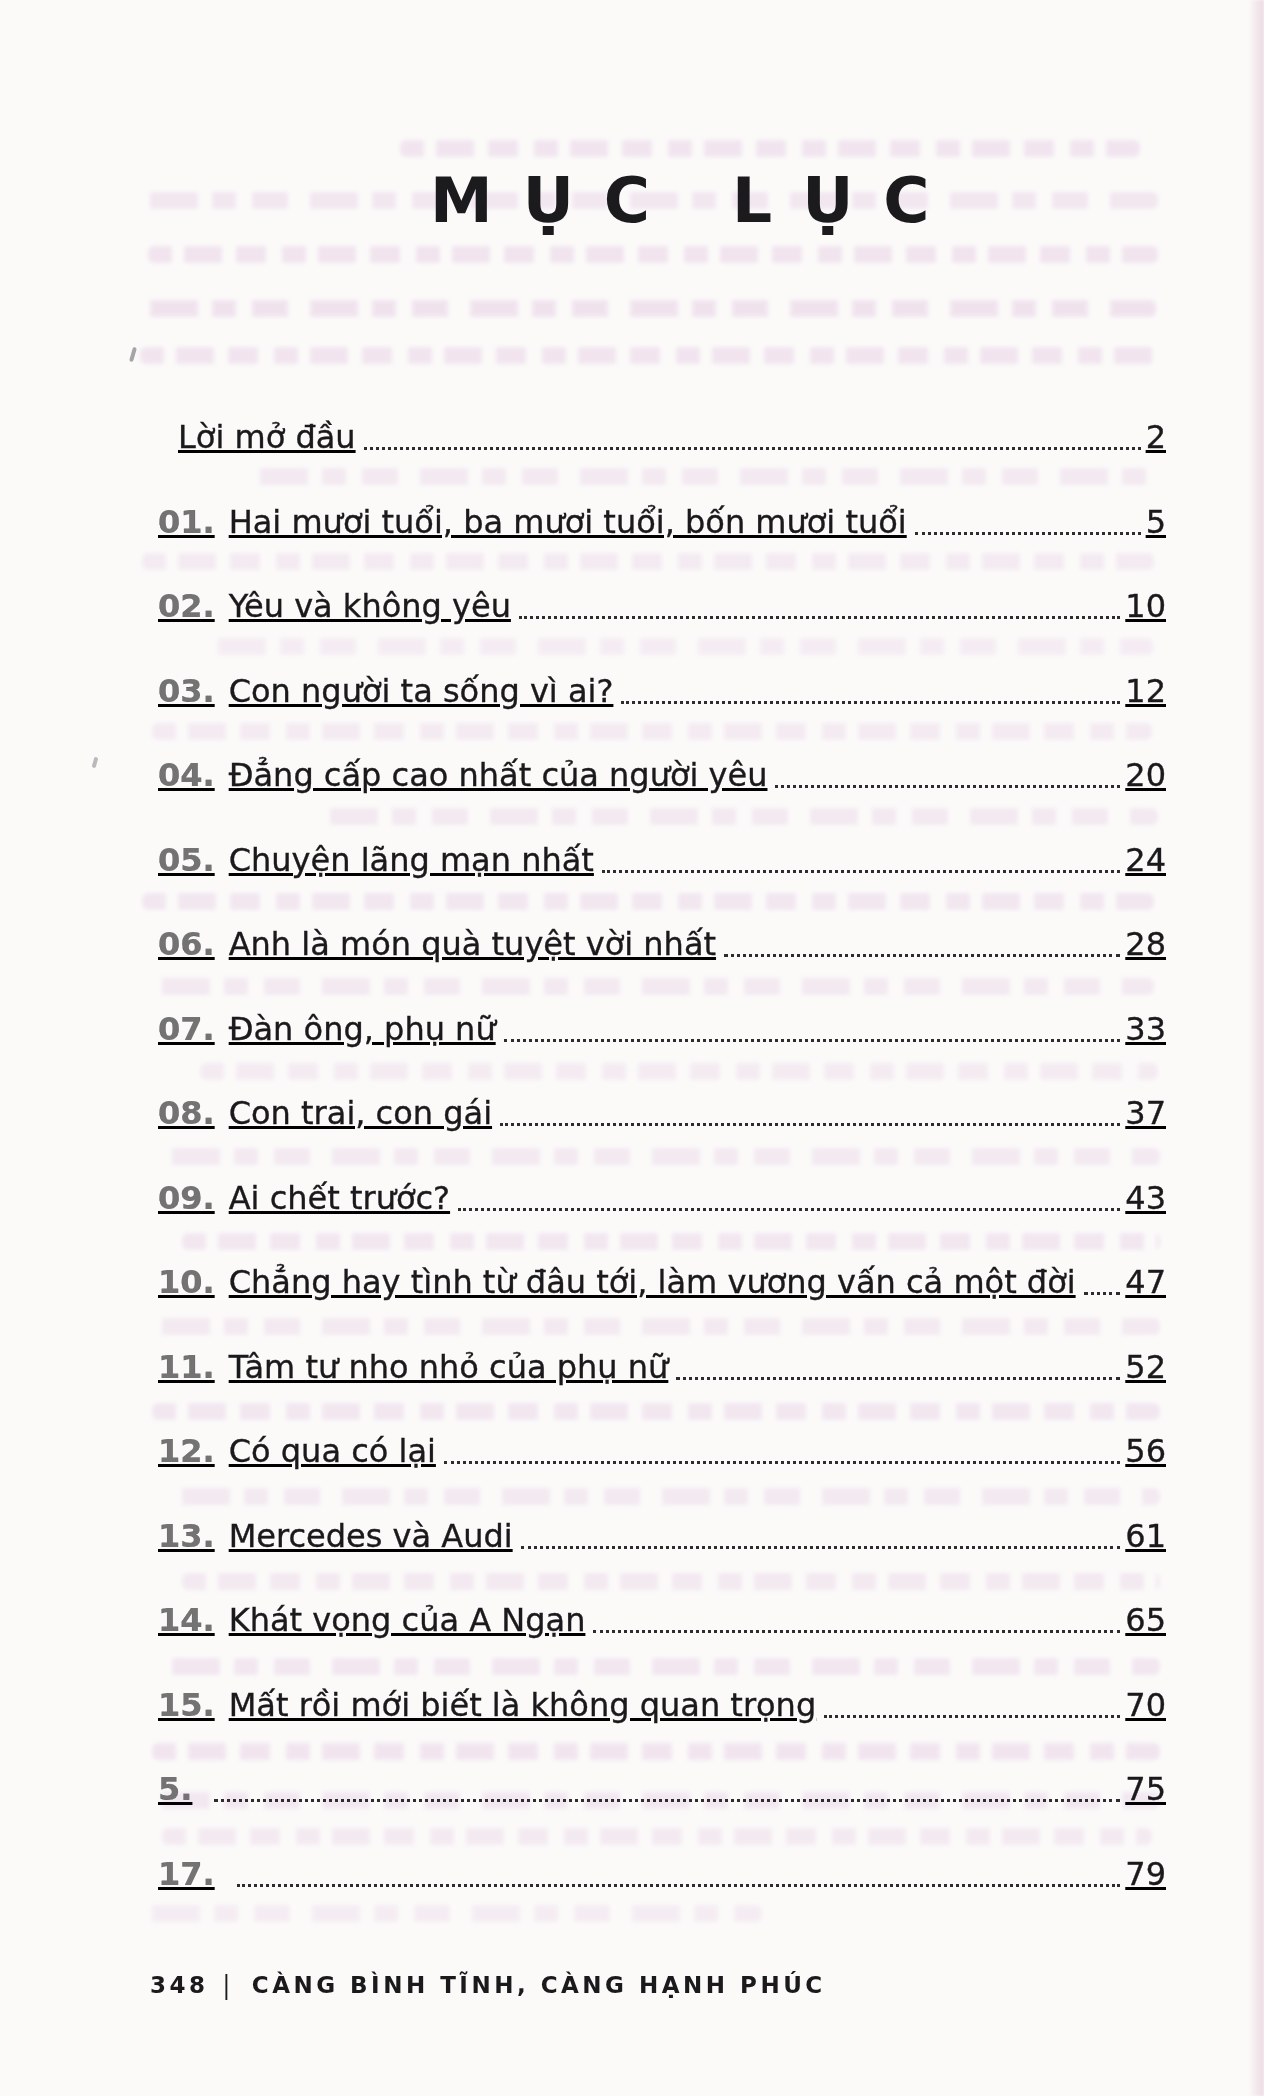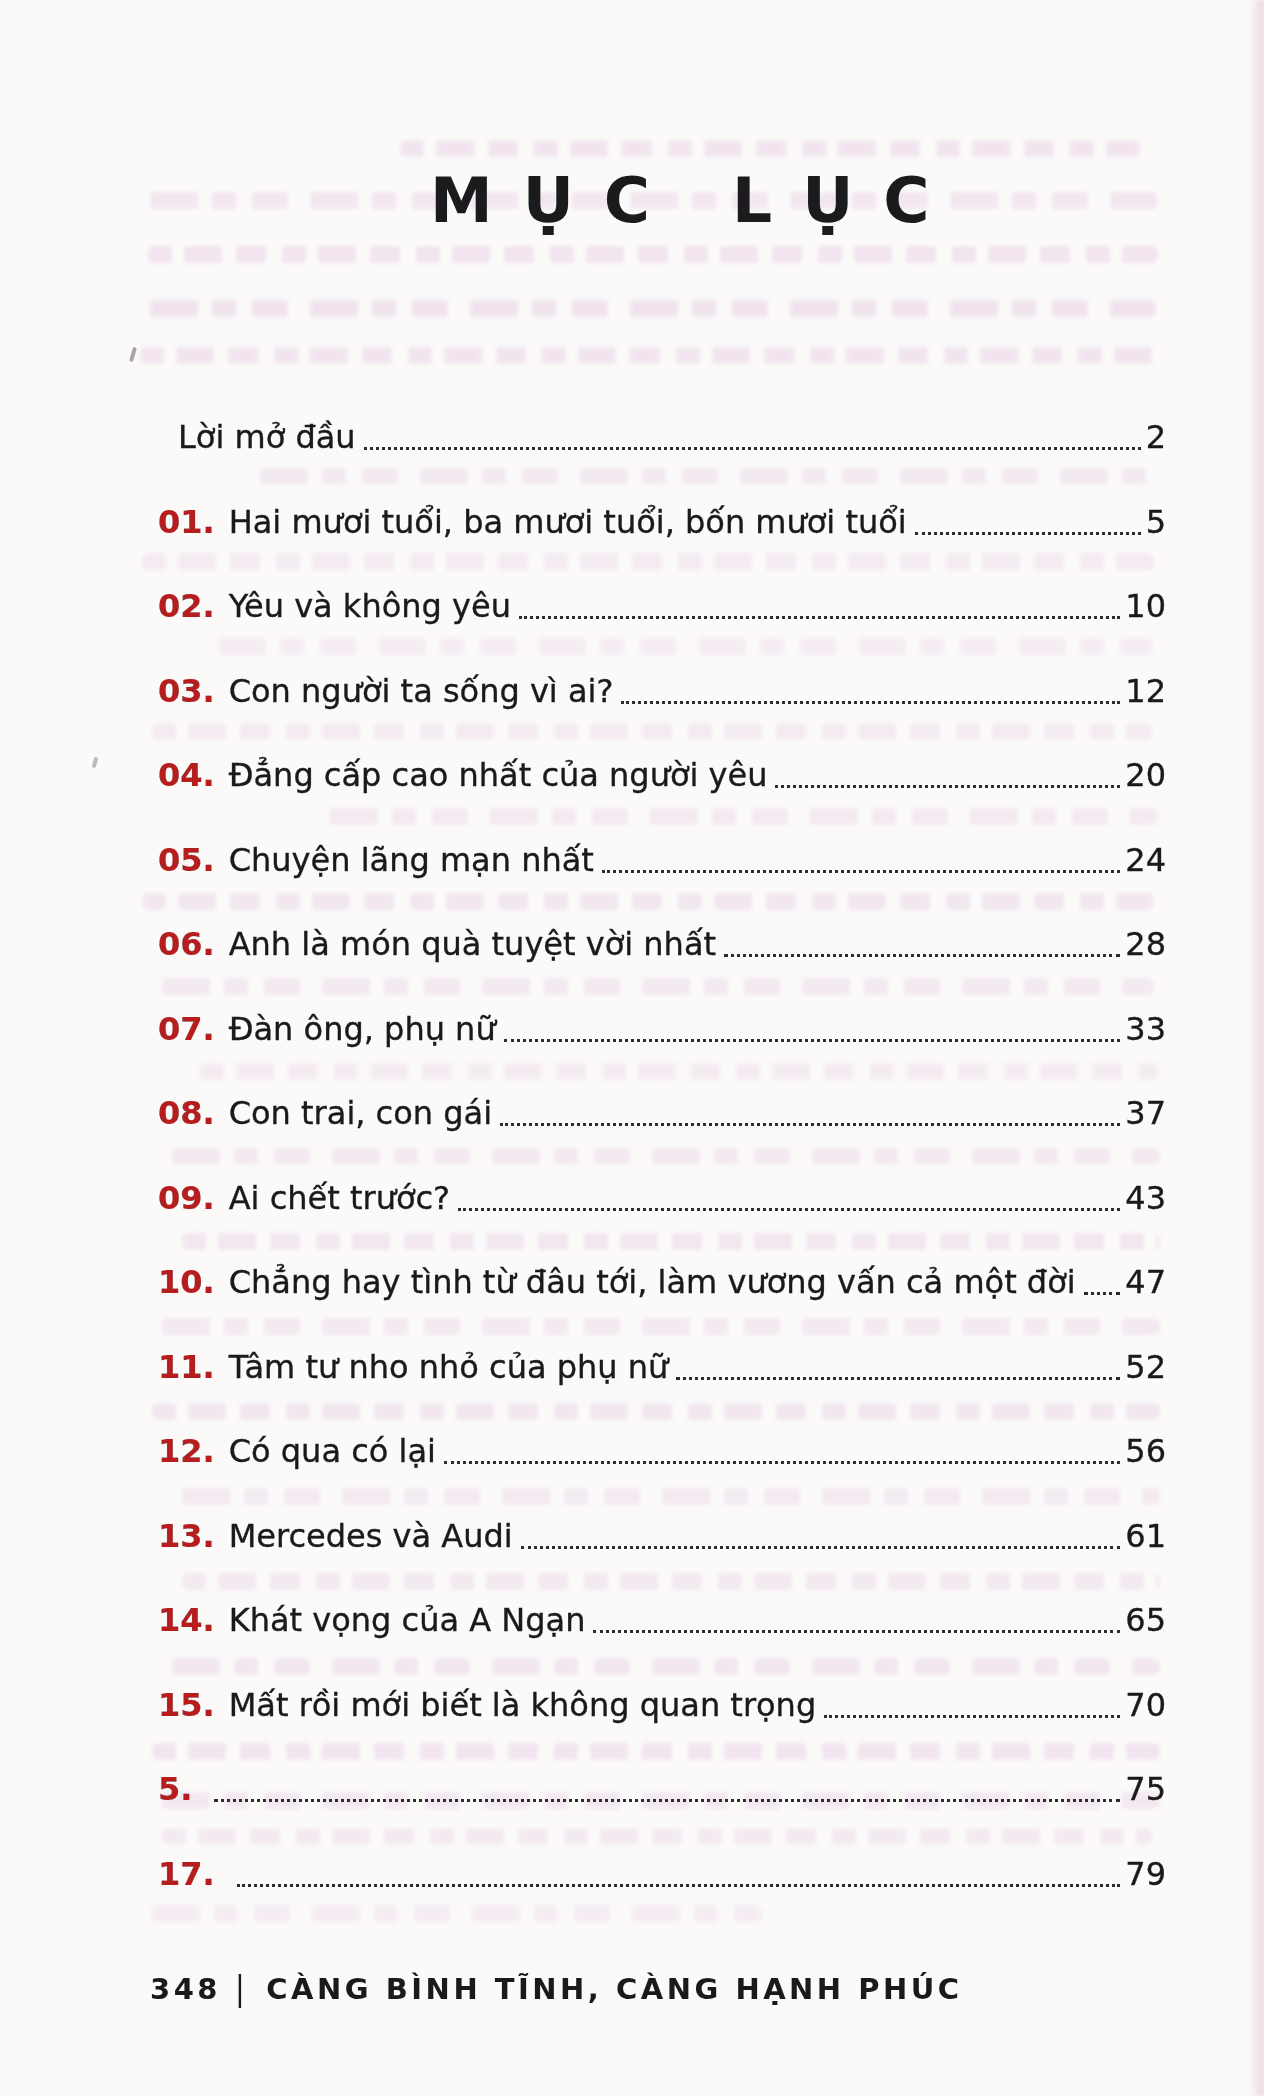--- a/index.html
+++ b/index.html
@@ -53,50 +53,50 @@
   
   .title {
     position: absolute; top: 162px; left: 430px;
     font-size: 63px; font-weight: 700;
     letter-spacing: 30px; line-height: 1;
     color: #1b1a1d; white-space: nowrap; margin-top: 7px;
   }
 
   
   .toc {
-    position: absolute; top: 417px; left: 158px; width: 1008px;
+    position: absolute; top: 417px; left: 158px; width: 1008px; text-decoration: underline;
   }
   .toc-row {
     height: 84.5px;
     display: flex; align-items: flex-start;
     font-size: 32px; line-height: 40px;
     color: #1a191c;
     -webkit-text-stroke: 0.35px #1a191c;
     white-space: nowrap;
   }
   .toc-row.preface { padding-left: 20px; }
   .toc-num {
-    font-weight: 700; color: #b91c1c;
+    font-weight: 700; color: #737373;
     -webkit-text-stroke: 0.2px #454349;
     margin-right: 14px;
   }
   .toc-title { flex: 0 0 auto; }
   .dot-leader {
     flex: 1 1 auto; min-width: 12px;
     height: 33px; box-sizing: border-box;
     border-bottom: 3.4px dotted #2d2c30;
     margin: 0 5px 0 8px;
   }
   .toc-page { flex: 0 0 auto; }
 
   
   .footer {
     position: absolute; top: 1972px; left: 150px;
     display: flex; align-items: baseline;
-    font-size: 29px; font-weight: 700;
+    font-size: 23px; font-weight: 700;
     letter-spacing: 3.5px; color: #1a191c;
     white-space: nowrap;
   }
   .footer .sep { margin: 0 18px 0 14px; font-weight: 400; transform: scaleY(1.15); }
 </style>
 </head>
 <body style="background: rgb(251, 250, 249);">
 
 <div class="page">
 

